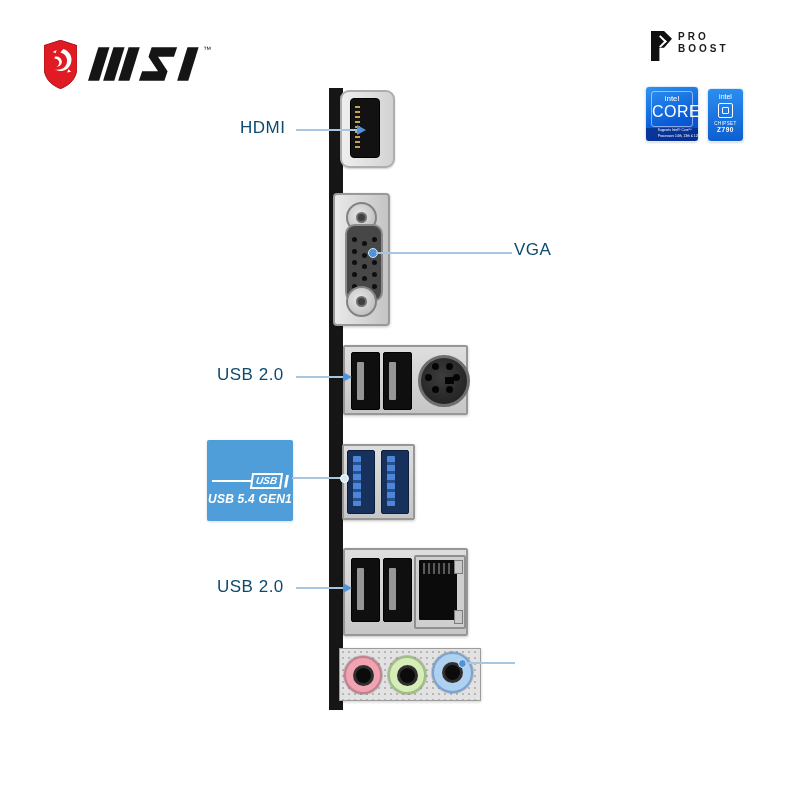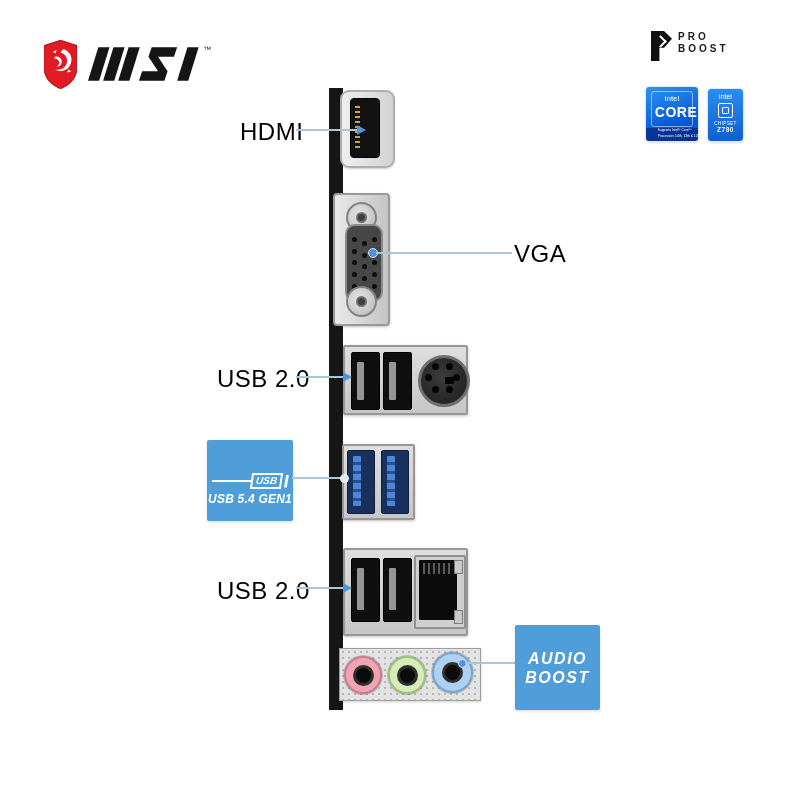--- a/index.html
+++ b/index.html
@@ -22,21 +22,21 @@
   .pro-text{color:#1b1b1b;font-weight:bold;font-size:10px;letter-spacing:3px;line-height:12px;}
 
   
   .intel-core{left:645px;top:86px;width:52px;height:54px;border-radius:4px;
               background:linear-gradient(160deg,#2f93f2 0%,#0b5cd8 60%,#0a46bd 100%);
               border:1px solid #dcecfb;box-shadow:0 1px 2px rgba(0,0,0,.15);}
   .core-inner{position:absolute;left:5px;top:4px;right:5px;bottom:14px;
               border:1px solid rgba(255,255,255,.5);border-radius:3px;
               display:flex;flex-direction:column;align-items:center;color:#fff;}
   .core-brand{font-size:8px;line-height:10px;margin-top:2px;}
-  .core-product{font-size:14px;font-weight:bold;letter-spacing:.5px;line-height:16px;margin-left:8px;}
+  .core-product{font-size:16px;font-weight:normal;letter-spacing:.5px;line-height:16px;margin-left:8px;}
   .core-foot{position:absolute;left:0;right:0;bottom:0;height:13px;border-radius:0 0 3px 3px;
              background:rgba(5,30,115,.6);color:#fff;text-align:center;overflow:hidden;}
   .core-foot div{font-size:6px;line-height:6px;transform:scale(.55);transform-origin:center top;white-space:nowrap;}
   .intel-chipset{left:707px;top:88px;width:35px;height:52px;border-radius:4px;
                  background:linear-gradient(180deg,#2b8df0,#0d5fd0);
                  border:1px solid #dcecfb;display:flex;flex-direction:column;align-items:center;
                  color:#fff;box-shadow:0 1px 2px rgba(0,0,0,.15);}
   .chip-brand{font-size:7px;line-height:9px;margin-top:3px;}
   .chip-icon{width:13px;height:13px;border:1.5px solid #fff;border-radius:2px;margin-top:2px;position:relative;}
   .chip-icon i{position:absolute;left:3px;top:3px;width:5px;height:5px;border:1.2px solid #fff;border-radius:1px;}
@@ -102,21 +102,21 @@
                  background-image:radial-gradient(#b6b6b6 1px,transparent 1.3px);background-size:6px 6px;
                  border:1px solid #9c9c9c;box-shadow:0 1px 3px rgba(0,0,0,.2);}
   .jack{position:absolute;border-radius:50%;display:flex;align-items:center;justify-content:center;
         box-shadow:0 0 0 1px rgba(0,0,0,.18);}
   .jack-hole{width:15px;height:15px;border-radius:50%;background:#0b0b0b;border:3px solid #2f2f2f;}
   .jack.pink{left:4px;top:7px;width:34px;height:34px;background:#f0a4b2;border:2px solid #c77e8e;}
   .jack.green{left:48px;top:7px;width:34px;height:34px;background:#d6edba;border:2px solid #9dc07f;}
   .jack.blue{left:92px;top:3px;width:37px;height:37px;background:#aed1f2;border:2px solid #7aa3cf;}
 
   
-  .lbl{color:#000000;font-size:24px;letter-spacing:.5px;}
+  .lbl{color:#0c4a6e;font-size:17px;letter-spacing:.5px;}
   .cline{height:2px;background:#a9c6e0;}
   .arr{width:0;height:0;border-top:5px solid transparent;border-bottom:5px solid transparent;
        border-left:9px solid #4f93d9;}
   .dot{border-radius:50%;}
   .dot.blue{width:8px;height:8px;background:#4f93d9;border:1px solid #d9e8f5;}
   .dot.pale{width:7px;height:7px;background:#d9e8f5;border:1px solid #ffffff;}
 
   .lbl-hdmi{left:240px;top:118px;} .line-hdmi{left:296px;top:129px;width:62px;} .arr-hdmi{left:357px;top:125px;}
   .lbl-vga{left:514px;top:240px;}  .line-vga{left:376px;top:252px;width:136px;} .dot-vga{left:368px;top:248px;}
   .lbl-usb2a{left:217px;top:365px;} .line-usb2a{left:296px;top:376px;width:48px;} .arr-usb2a{left:343px;top:372px;}
@@ -306,18 +306,14 @@
   </div>
   <div class="abs cline line-usb32"></div>
   <div class="abs dot pale dot-usb32"></div>
 
   <div class="abs lbl lbl-usb2b">USB 2.0</div>
   <div class="abs cline line-usb2b"></div>
   <div class="abs arr arr-usb2b"></div>
 
   <div class="abs dot dot-audio"></div>
   <div class="abs cline line-audio"></div>
-  <div class="abs audio-badge">
-    <div>AUDIO</div>
-    <div>BOOST</div>
-  </div>
 
 </div>
 
 </body></html>

